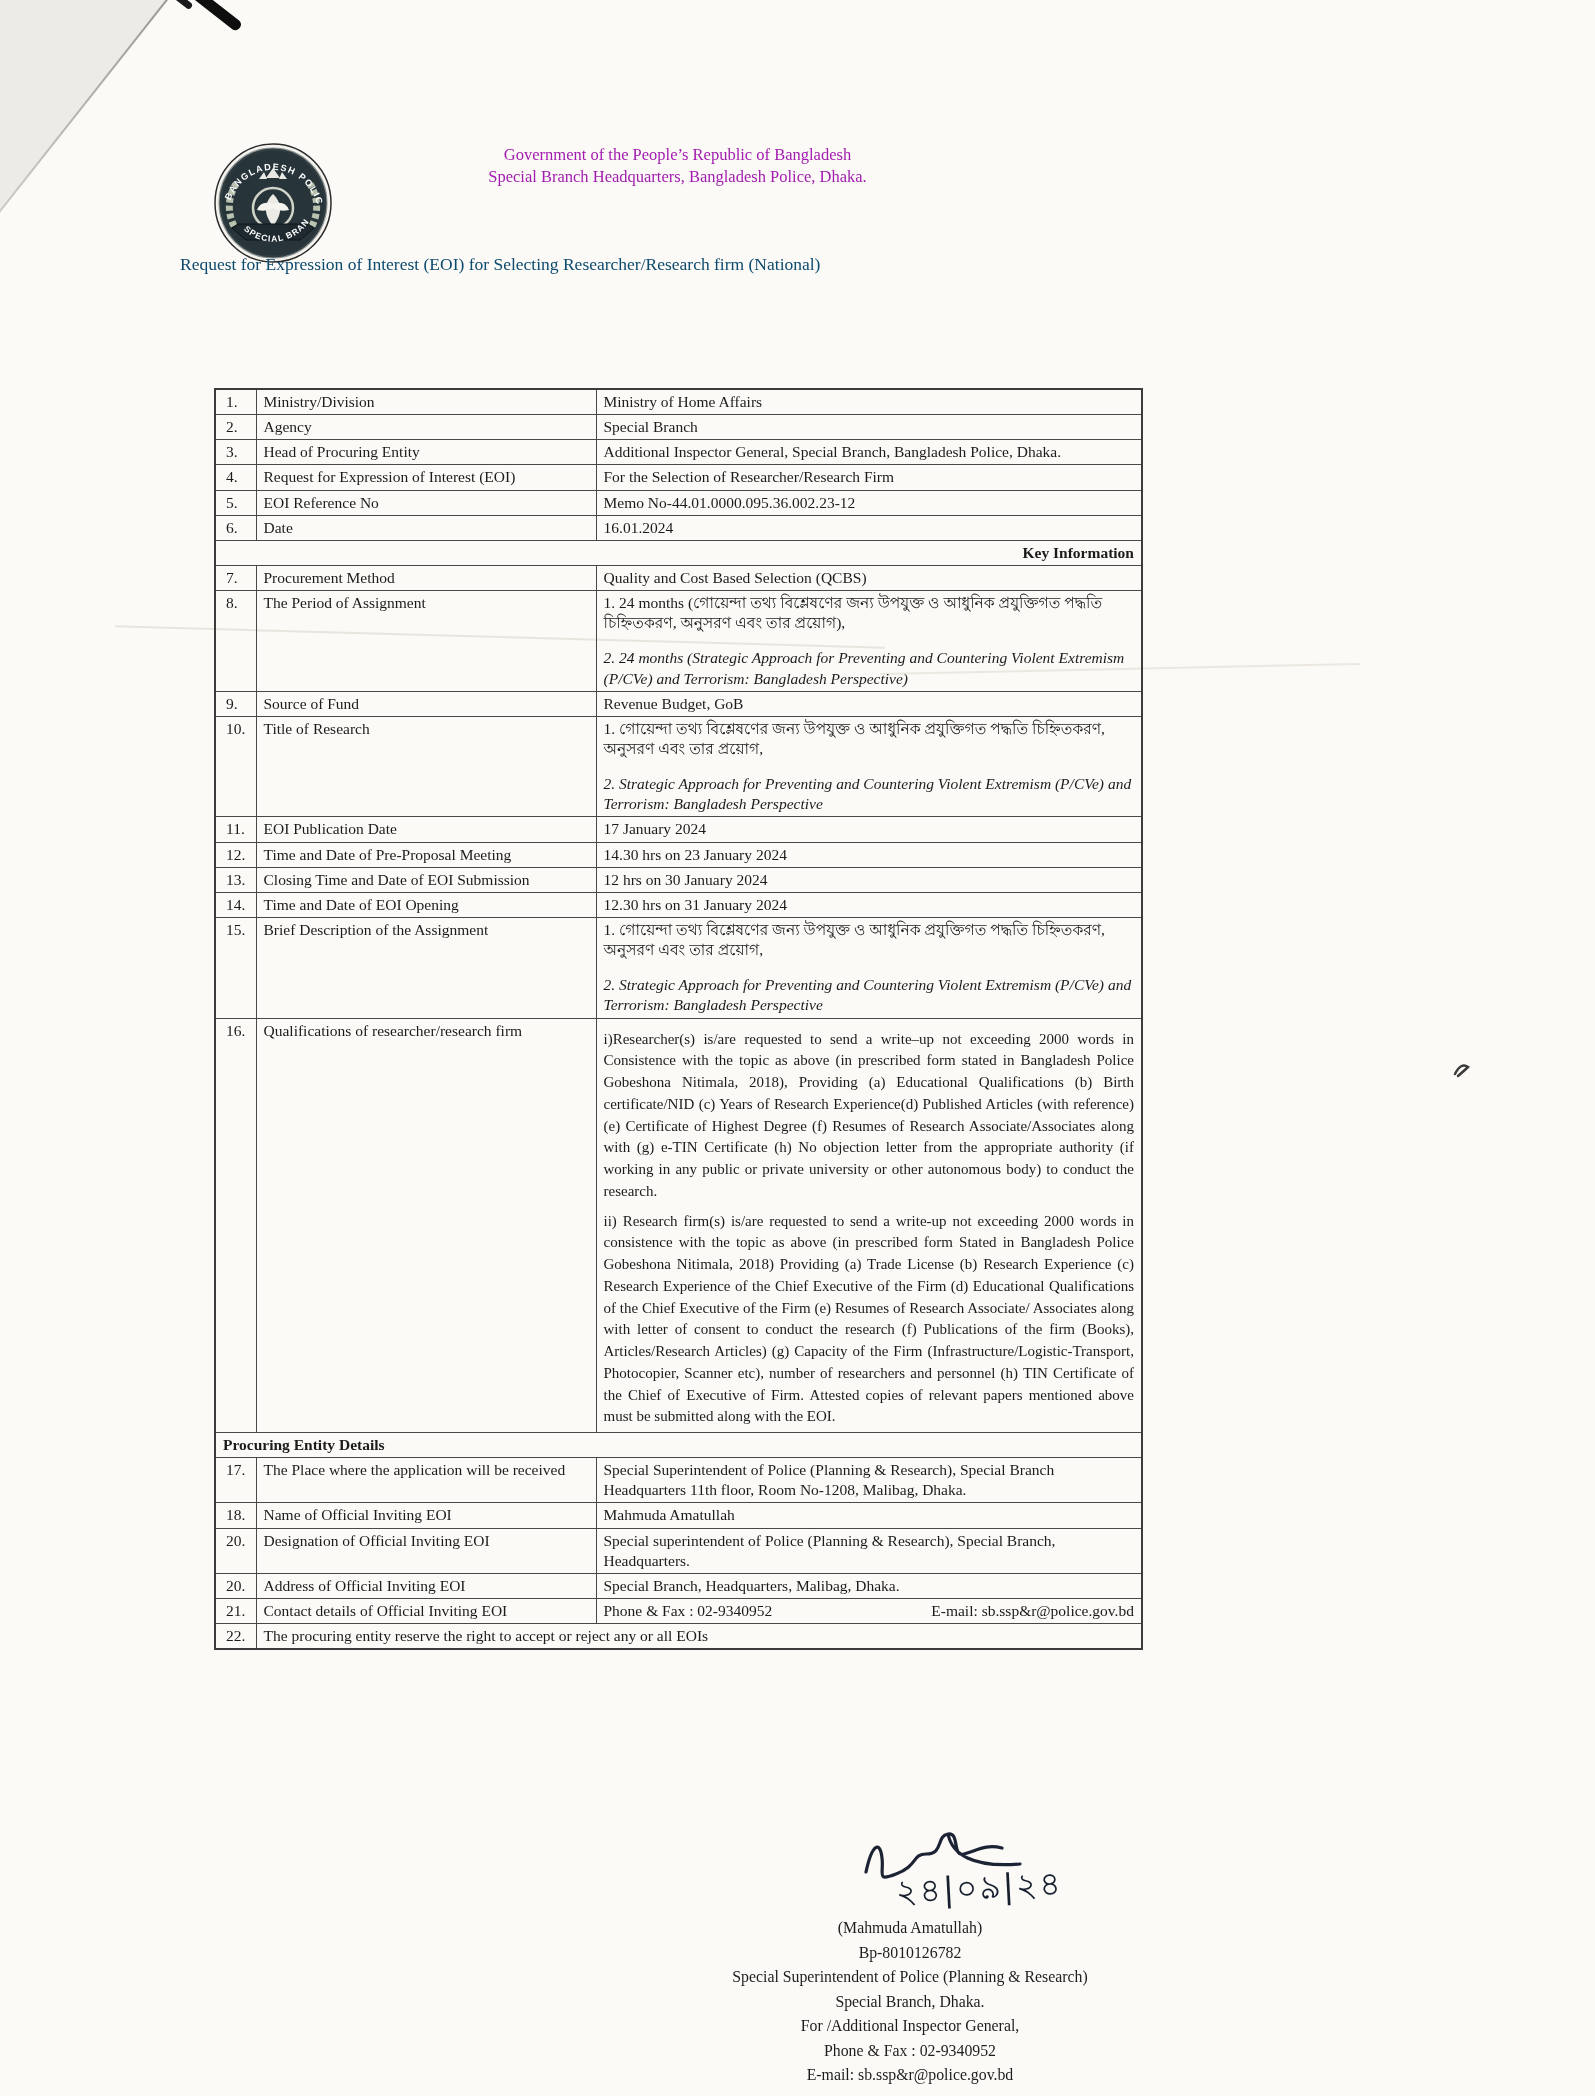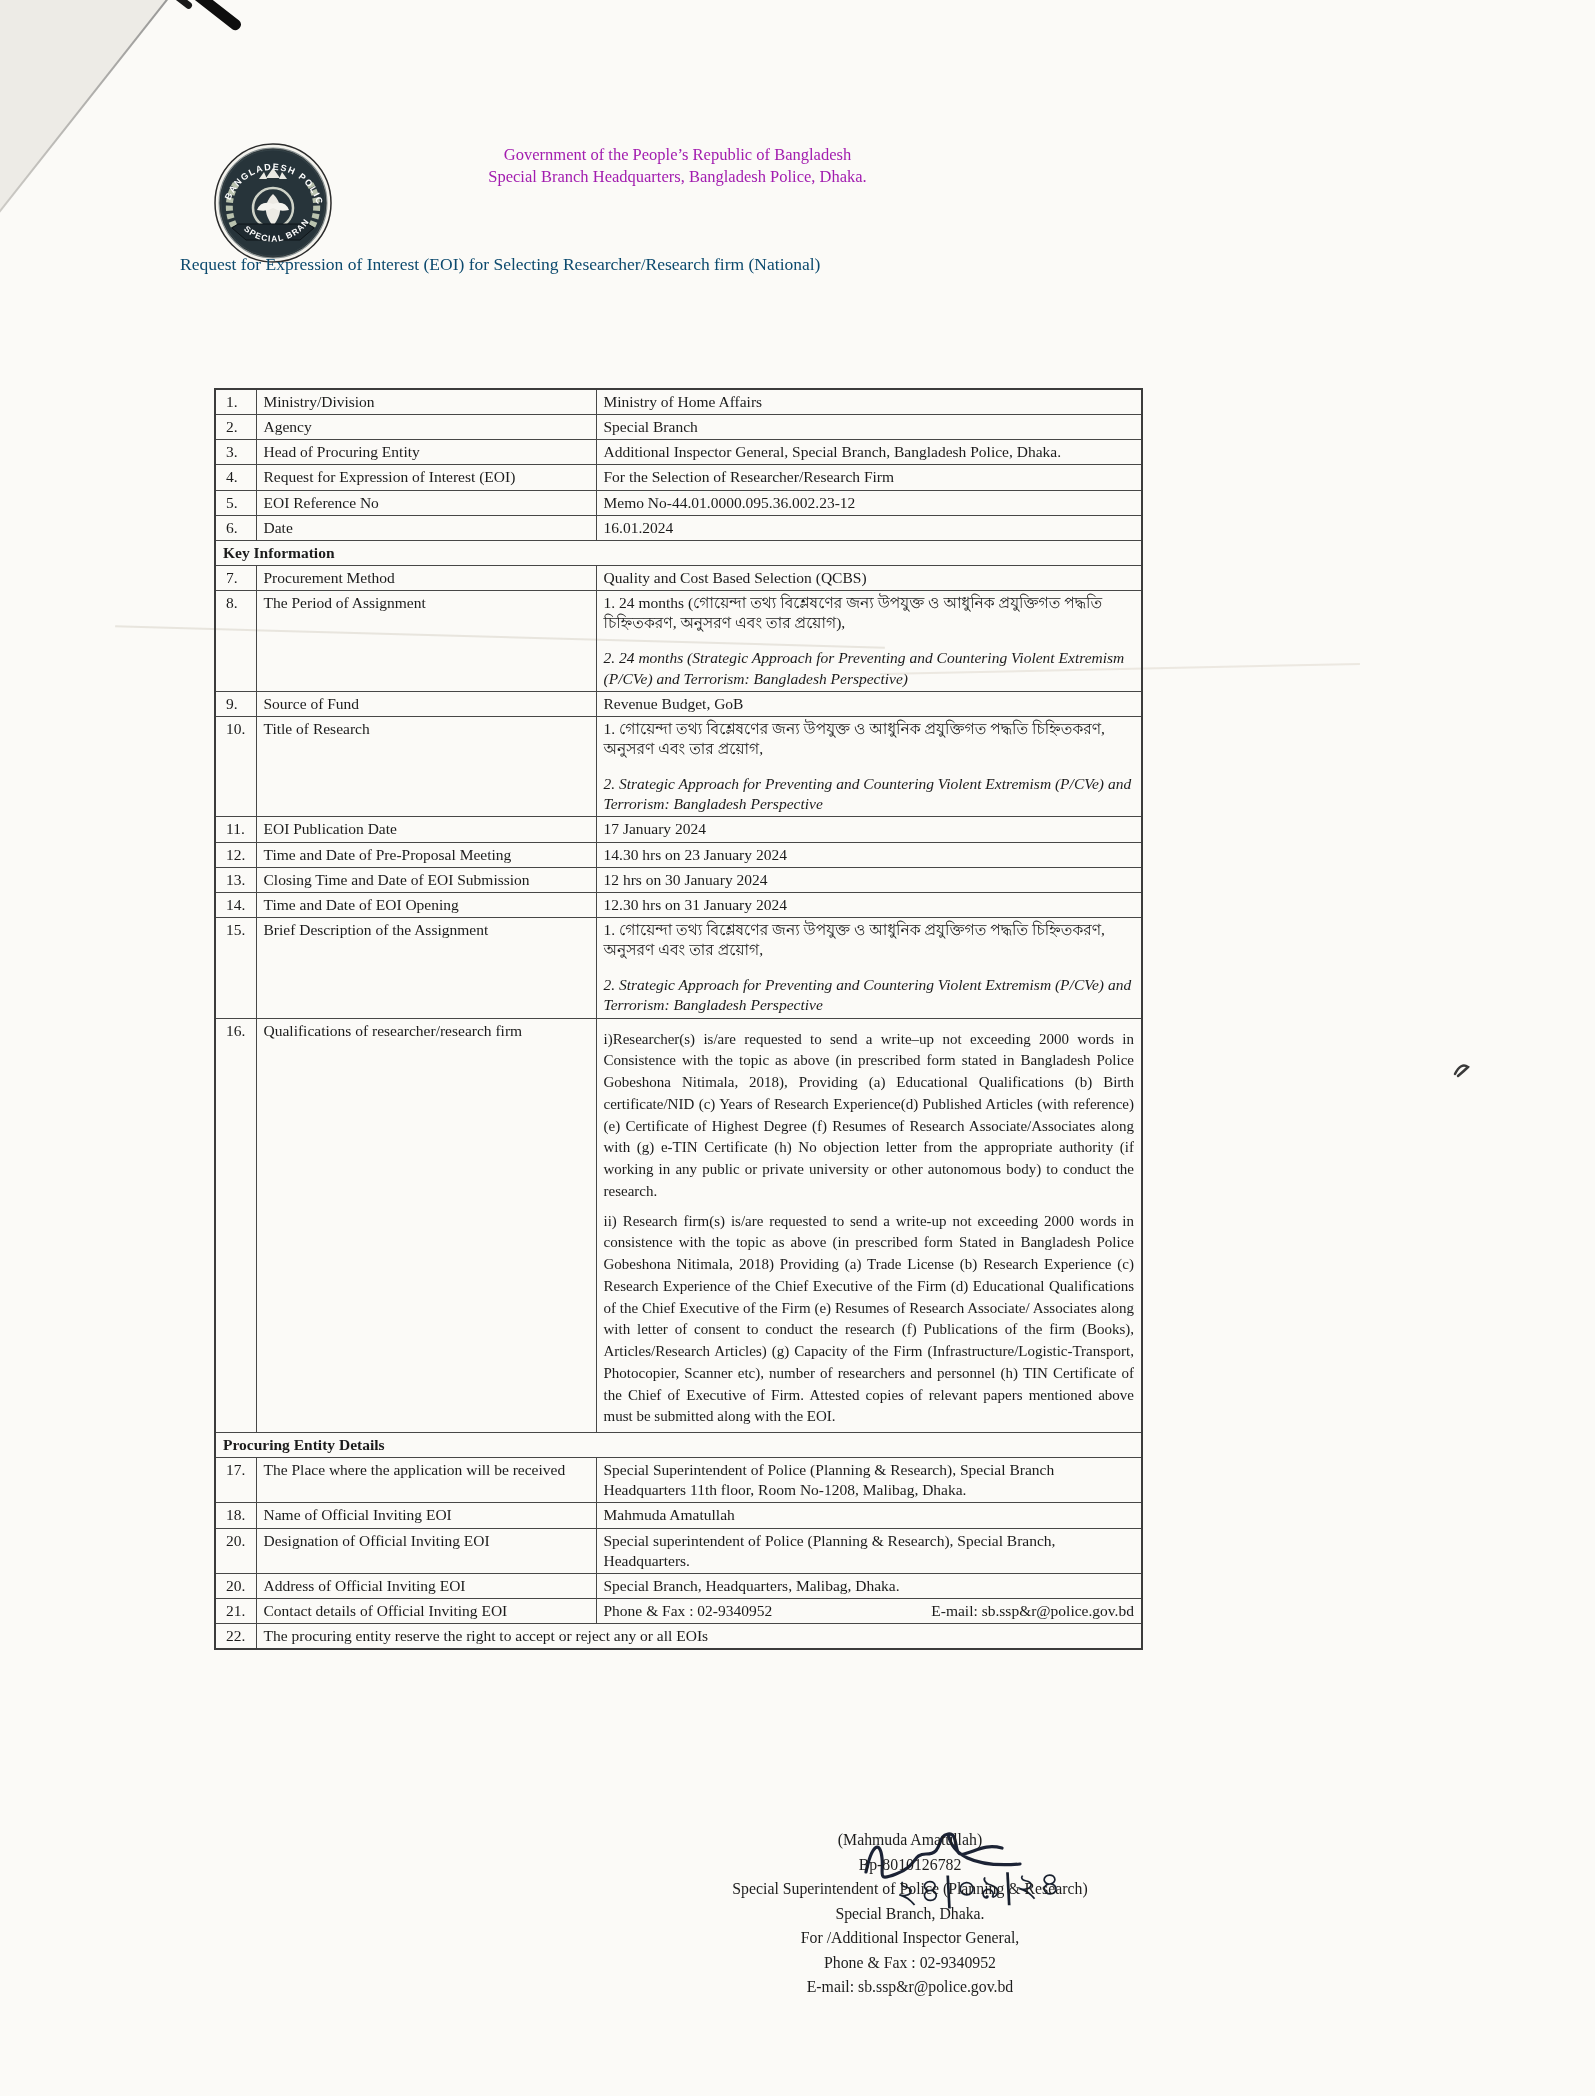--- a/index.html
+++ b/index.html
@@ -36,30 +36,30 @@
   table{border-collapse:collapse;width:100%;table-layout:fixed;
     font-size:15.5px;line-height:1.3;color:#1b1b1b;}
   td{border:1.5px solid #474747;padding:2px 7px;vertical-align:top;
     overflow:hidden;}
   table{border:2px solid #3c3c3c;}
   col.c-no{width:41px;}
   col.c-label{width:340px;}
   col.c-value{width:546px;}
   td.no{text-align:left;padding-left:10px;}
   .sec{font-weight:bold;}
-  .center{text-align:left;}
+  .center{text-align:right;}
   .vline.mt{margin-top:15px;font-style:italic;}
   .just{text-align:justify;margin:8px 0 2px 0;line-height:1.45;font-size:15px;}
   .split{display:flex;justify-content:space-between;gap:8px;}
   .split .em{white-space:nowrap;}
   
   .sig-svg{position:absolute;left:852px;top:1824px;}
   .sig-date{position:absolute;left:896px;top:1862px;font-size:33px;color:#18202f;
     transform:rotate(-3deg);letter-spacing:2px;font-family:"DejaVu Sans",sans-serif;}
-  .sig-block{position:absolute;left:630px;top:1828px;width:560px;text-align:center;}
+  .sig-block{position:absolute;left:630px;top:1916px;width:560px;text-align:center;}
   .sig-block .ln{font-size:15.8px;line-height:24.5px;color:#1d1d1d;}
 </style>
 </head>
 <body>
 
 <div class="fold"></div>
 <div class="fold-edge"></div>
 <div class="ink-slash"></div>
 <div class="ink-slash2"></div>
 <div class="crease"></div>

